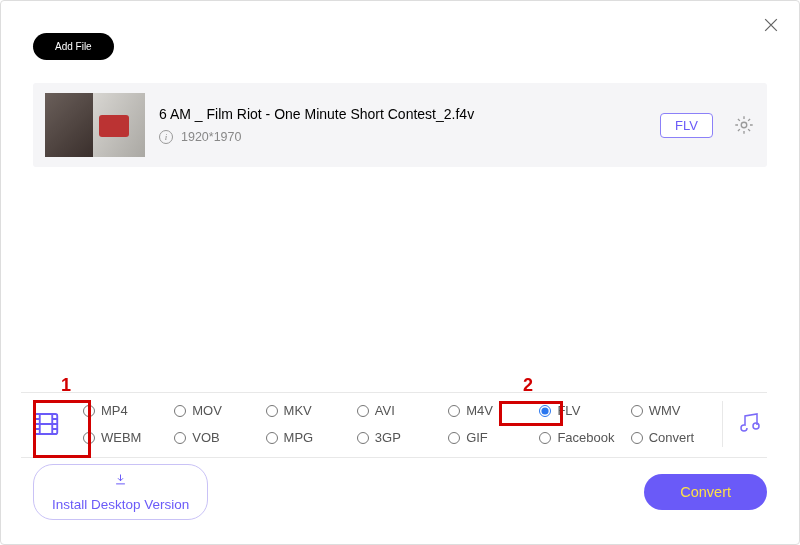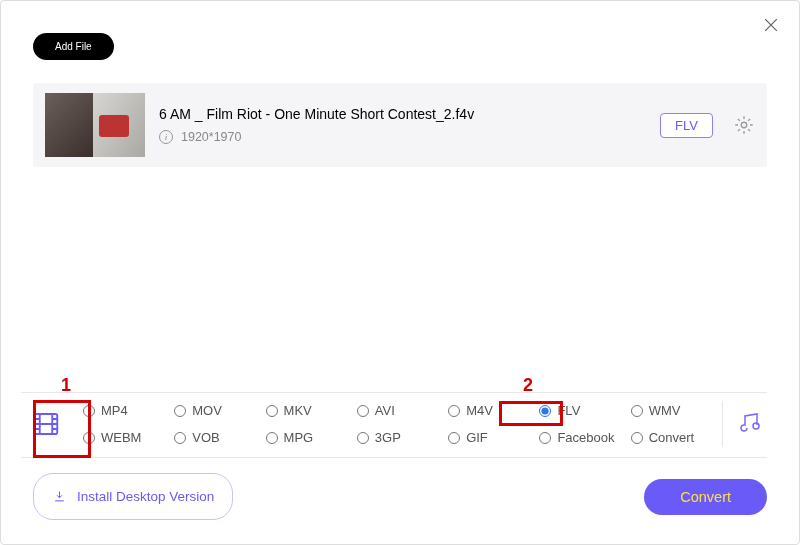--- a/index.html
+++ b/index.html
@@ -207,23 +207,24 @@
     justify-content: space-between;
   }
   .install-btn {
     display: inline-flex;
     align-items: center;
     gap: 10px;
     border: 1px solid #c9c2f6;
     color: #6a5af8;
     background: #fff;
     border-radius: 20px;
-    padding: 15px 18px;
+    padding: 7px 18px;
     font-size: 13.5px;
     cursor: pointer;
+    flex-direction: column;
   }
   .install-btn svg { width: 15px; height: 15px; }
   .convert-btn {
     background: #6a5af8;
     color: #fde047;
     border: none;
     border-radius: 20px;
     padding: 10px 36px;
     font-size: 14.5px;
     cursor: pointer;

